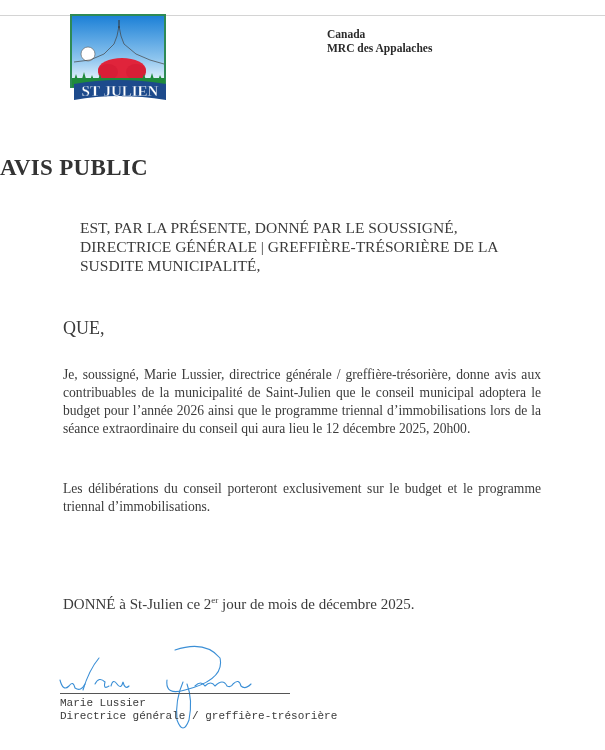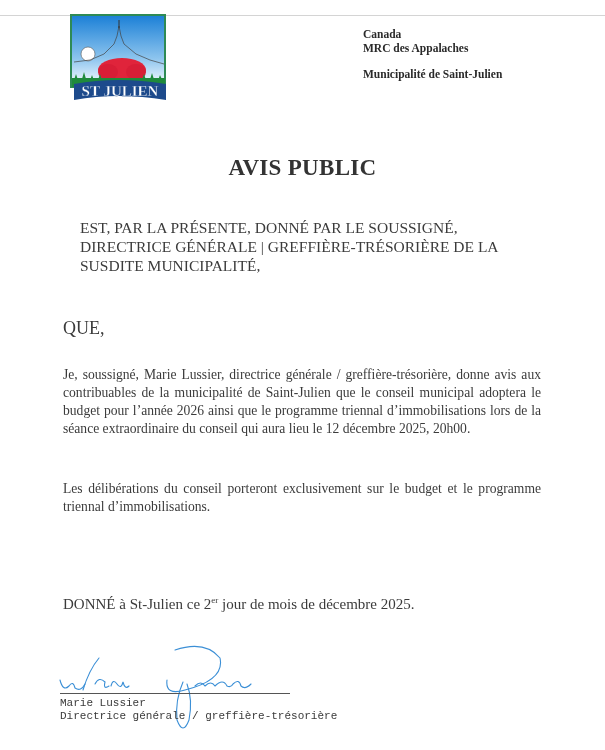--- a/index.html
+++ b/index.html
@@ -1,22 +1,22 @@
 <!DOCTYPE html>
 <html><head>
   <meta charset="utf-8">
   <style>
     html, body { margin:0; padding:0; background:#ffffff; }
     body { width:605px; height:750px; position:relative; overflow:hidden;
       font-family:"Liberation Serif", "DejaVu Serif", serif; color:#3a3a3a; }
     .topline { position:absolute; left:0; top:15px; width:605px; height:1px; background:#d4d4d4; }
     .logo { position:absolute; left:70px; top:14px; width:98px; height:88px; }
-    .header { position:absolute; left:327px; top:28px; font-size:11.5px; font-weight:bold; color:#2a2a2a; line-height:13.5px;margin-left:36px; }
+    .header { position:absolute; left:327px; top:28px; font-size:11.5px; font-weight:bold; color:#2a2a2a; line-height:13.5px; }
     .header .muni { margin-top:13px; }
-    .title { position:absolute; left:0; width:605px; top:155px; text-align:center;
+    .title { position:absolute; left:0; width:605px; top:155px; text-align:left;
       font-size:23px; font-weight:bold; color:#333; letter-spacing:0.3px; }
     .preamble { position:absolute; left:80px; width:460px; top:218px; 
       font-size:15.5px; line-height:19px; color:#3b3b3b; }
     .que { position:absolute; left:63px; top:318px; font-size:18px; color:#3b3b3b; }
     .para { position:absolute; left:63px; width:478px; font-size:13.6px; line-height:18px;
       text-align:justify; color:#3b3b3b; }
     .p1 { top:366px; }
     .p2 { top:480px; }
     .donne { position:absolute; left:63px; top:595px; font-size:15px; color:#3b3b3b; }
     .donne sup { font-size:9px; vertical-align:6px; }
@@ -48,21 +48,20 @@
     <path d="M2 72 L6 60 L10 72 L14 58 L18 72 L22 61 L26 72 L30 60 L34 72 L70 72 L74 60 L78 72 L82 59 L86 72 L90 61 L95 72 Z" fill="#1f8a3c"></path>
     <rect x="2" y="64" width="93" height="9" fill="#1f8a3c"></rect>
     <path d="M4 70 Q48 62 96 70 L96 86 Q48 78 4 86 Z" fill="#1d4a8c"></path>
     <text x="50" y="82" text-anchor="middle" font-family="Liberation Serif, serif" font-weight="bold" font-size="15" fill="#ffffff" stroke="#1d4a8c" stroke-width="0.3">ST JULIEN</text>
   </svg>
 </div>
 
 <div class="header">
   <div>Canada</div>
   <div>MRC des Appalaches</div>
-  <div class="muni">Municipalité de Saint-Julien</div>
 </div>
 
 <div class="title">AVIS PUBLIC</div>
 
 <div class="preamble">EST, PAR LA PRÉSENTE, DONNÉ PAR LE SOUSSIGNÉ, DIRECTRICE GÉNÉRALE | GREFFIÈRE-TRÉSORIÈRE DE LA SUSDITE MUNICIPALITÉ,</div>
 
 <div class="que">QUE,</div>
 
 <div class="para p1">Je, soussigné, Marie Lussier, directrice générale / greffière-trésorière, donne avis aux contribuables de la municipalité de Saint-Julien que le conseil municipal adoptera le budget pour l’année 2026 ainsi que le programme triennal d’immobilisations lors de la séance extraordinaire du conseil qui aura lieu le 12 décembre 2025, 20h00.</div>
 <div class="para p2">Les délibérations du conseil porteront exclusivement sur le budget et le programme triennal d’immobilisations.</div>

